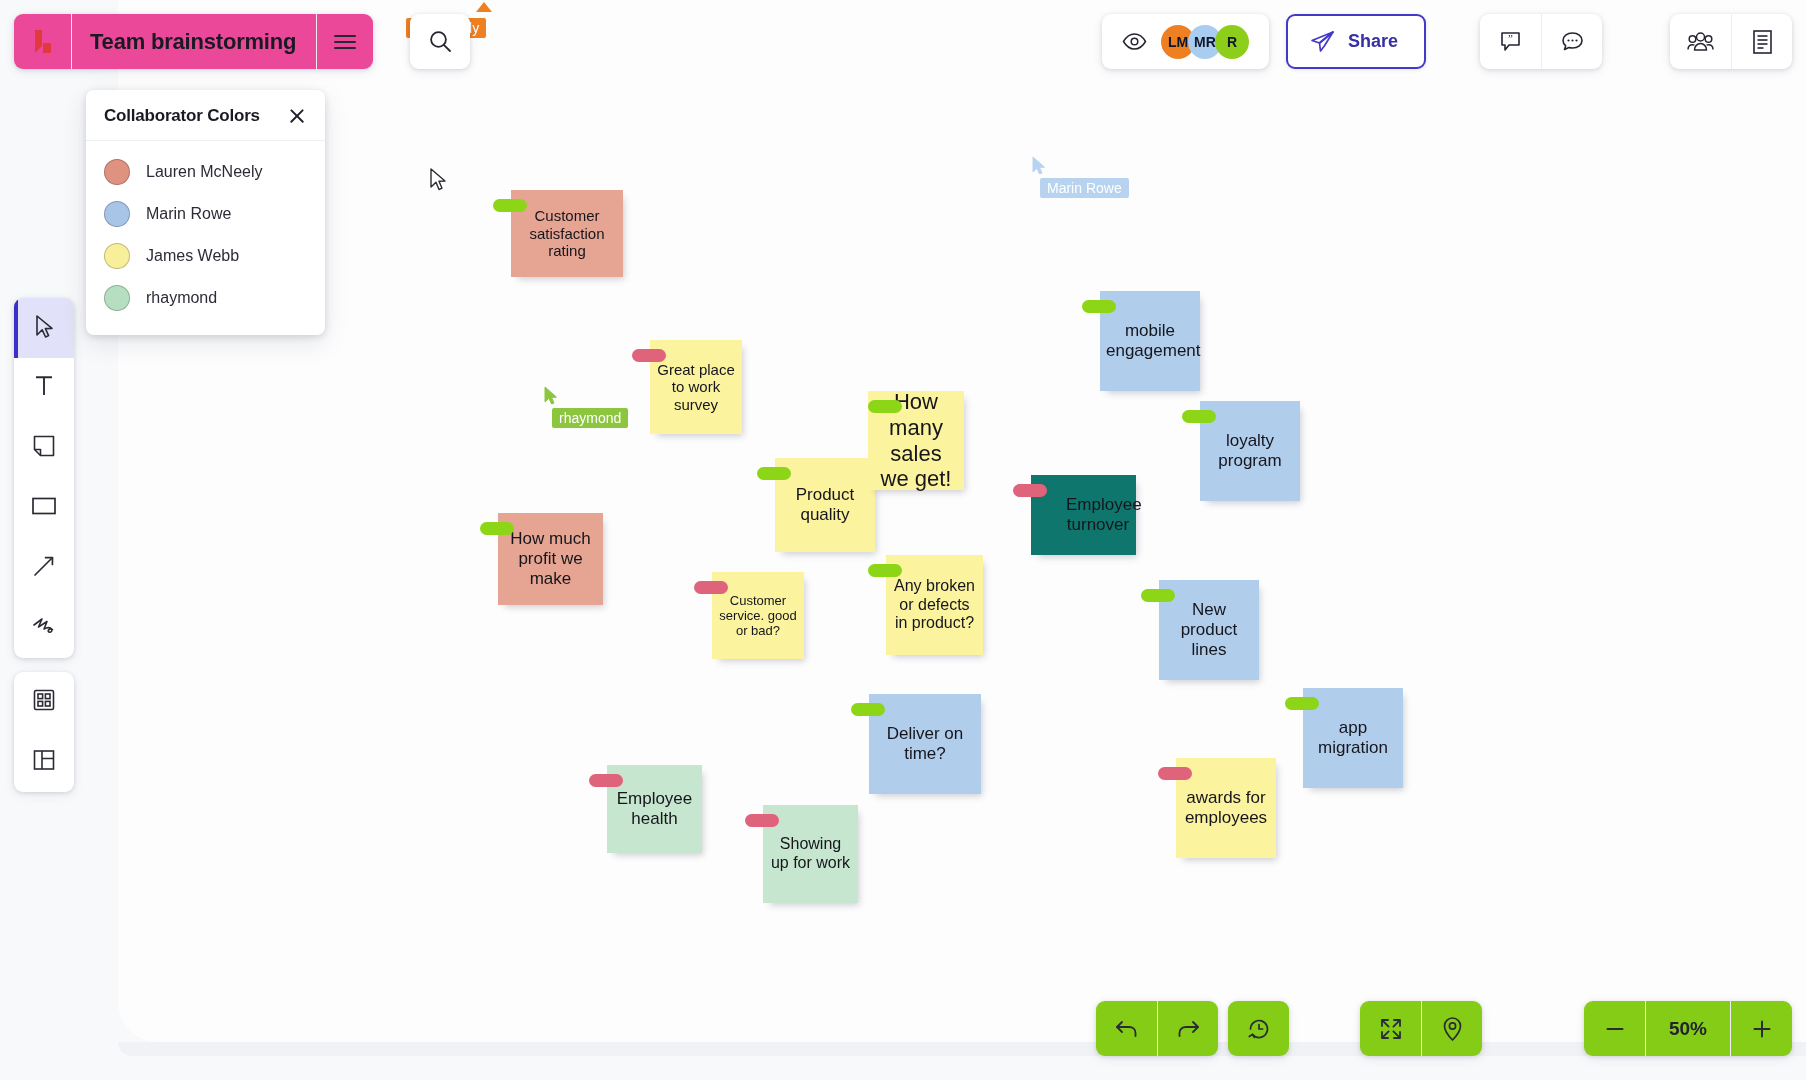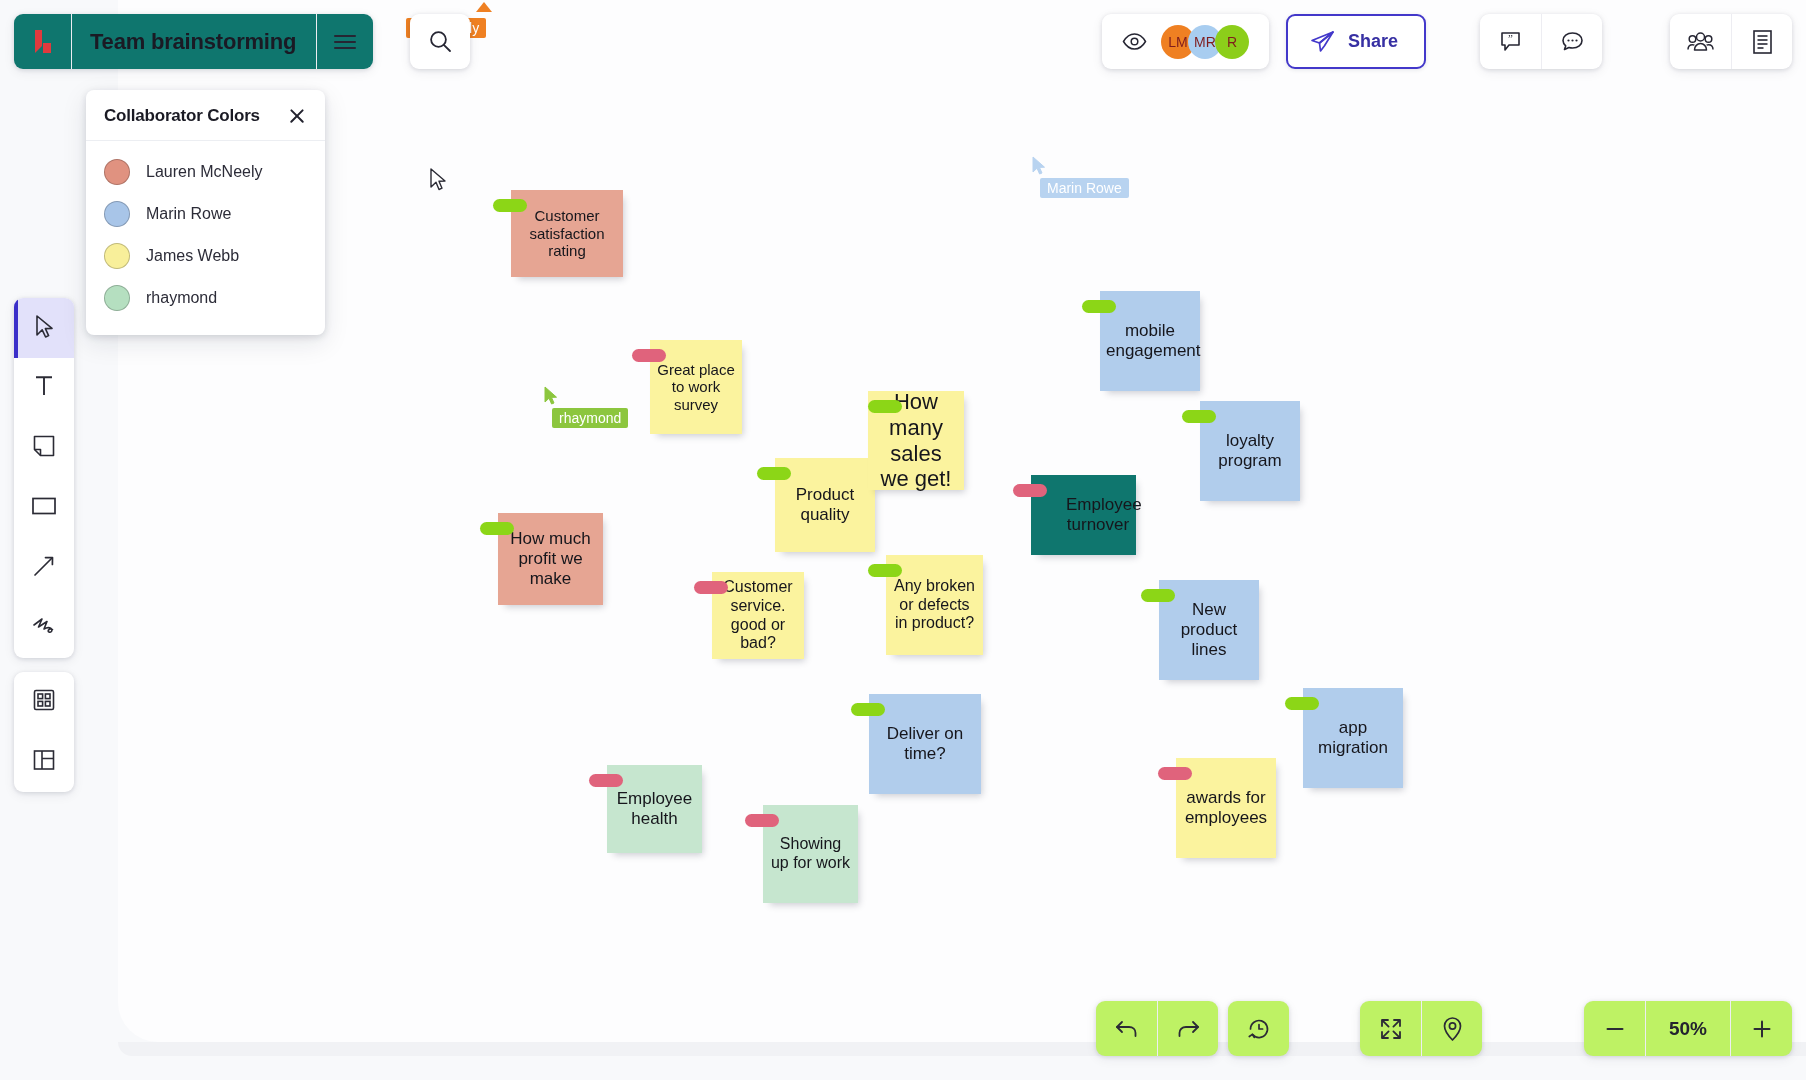--- a/index.html
+++ b/index.html
@@ -25,21 +25,21 @@
   .canvas-sheet:after{
     content:""; position:absolute; left:0; right:0; bottom:-14px; height:14px;
     background:#f1f2f5; border-bottom-left-radius:40px;
   }
 
   
   .titlebar {
     position: absolute; left: 14px; top: 14px;
     height: 55px;
     display: flex; align-items: stretch;
-    background: #0f766e;
+    background: #ec4899;
     border-radius: 9px;
     box-shadow: 0 1px 4px rgba(20,25,50,.13), 0 3px 12px rgba(20,25,50,.07);
     z-index: 40;
   }
   .tb-logo {
     width: 58px; display: flex; align-items: center; justify-content: center;
     border-right: 1px solid #ededf2;
   }
   .tb-title {
     display: flex; align-items: center;
@@ -121,21 +121,21 @@
   .avatars-box {
     position:absolute; right:537px; top:14px;
     height:55px; background:#fff; border-radius:9px;
     box-shadow: 0 1px 4px rgba(20,25,50,.13), 0 3px 12px rgba(20,25,50,.07);
     display:flex; align-items:center; gap:14px; padding:0 20px; z-index:40;
   }
   .avatars { display:flex; align-items:center; }
   .av {
     width:34px; height:34px; border-radius:50%;
     display:flex; align-items:center; justify-content:center;
-    color:#7f1d1d; font-size:14px; font-weight:normal; margin-left:-7px;
+    color:#0f172a; font-size:14px; font-weight:bold; margin-left:-7px;
   }
   .av:first-child{ margin-left:0; }
 
   .sharebtn {
     position:absolute; right:380px; top:14px;
     height:55px; padding:0 26px 0 22px;
     background:#fff; border:2px solid #4338ca; border-radius:9px;
     display:flex; align-items:center; gap:13px;
     color:#3730a3; font-size:18px; font-weight:bold;
     box-shadow: 0 1px 4px rgba(20,25,50,.10);
@@ -148,21 +148,21 @@
     display:flex; align-items:stretch; z-index:40;
   }
   .grpbox .gi {
     width:61px; display:flex; align-items:center; justify-content:center; cursor:pointer;
   }
   .grpbox .gi + .gi { border-left:1px solid #ededf2; }
 
   
   .bbox {
     position:absolute; bottom:24px; height:55px;
-    background:#bef264; border-radius:9px;
+    background:#84cc16; border-radius:9px;
     box-shadow: 0 1px 4px rgba(20,25,50,.13), 0 3px 12px rgba(20,25,50,.07);
     display:flex; align-items:stretch; z-index:40;
   }
   .bbox .bi { width:61px; display:flex; align-items:center; justify-content:center; cursor:pointer;}
   .bbox .bi + .bi { border-left:1px solid #ededf2; }
   .zoomval {
     display:flex; align-items:center; justify-content:center;
     width:86px; font-size:19px; font-weight:bold; color:#23232f;
     border-left:1px solid #ededf2; border-right:1px solid #ededf2;
   }
@@ -213,21 +213,21 @@
         </div>
         <div class="pill" style="background: rgb(140, 214, 23); left: 757px; top: 467px;"></div>
         <div class="note" style="left: 868px; top: 391px; width: 96px; height: 99px; background: rgb(251, 243, 158); font-size: 22px;">
           <span>How many sales we get!</span>
         </div>
         <div class="pill" style="background: rgb(140, 214, 23); left: 868px; top: 400px;"></div>
         <div class="note" style="left: 498px; top: 513px; width: 105px; height: 92px; background: rgb(230, 165, 147); font-size: 17px;">
           <span>How much profit we make</span>
         </div>
         <div class="pill" style="background: rgb(140, 214, 23); left: 480px; top: 522px;"></div>
-        <div class="note" style="left: 712px; top: 572px; width: 92px; height: 87px; background: rgb(251, 243, 158); font-size: 16px;">
+        <div class="note" style="left: 712px; top: 572px; width: 92px; height: 87px; background: rgb(251, 243, 158); font-size: 13px;">
           <span>Customer service. good or bad?</span>
         </div>
         <div class="pill" style="background: rgb(224, 99, 124); left: 694px; top: 581px;"></div>
         <div class="note" style="left: 886px; top: 555px; width: 97px; height: 100px; background: rgb(251, 243, 158); font-size: 16px;">
           <span>Any broken or defects in product?</span>
         </div>
         <div class="pill" style="background: rgb(140, 214, 23); left: 868px; top: 564px;"></div>
         <div class="note" style="left: 1031px; top: 475px; width: 105px; height: 80px; background: #0f766e; font-size: 17px; padding-left: 35px;">
           <span>Employee turnover</span>
         </div>

